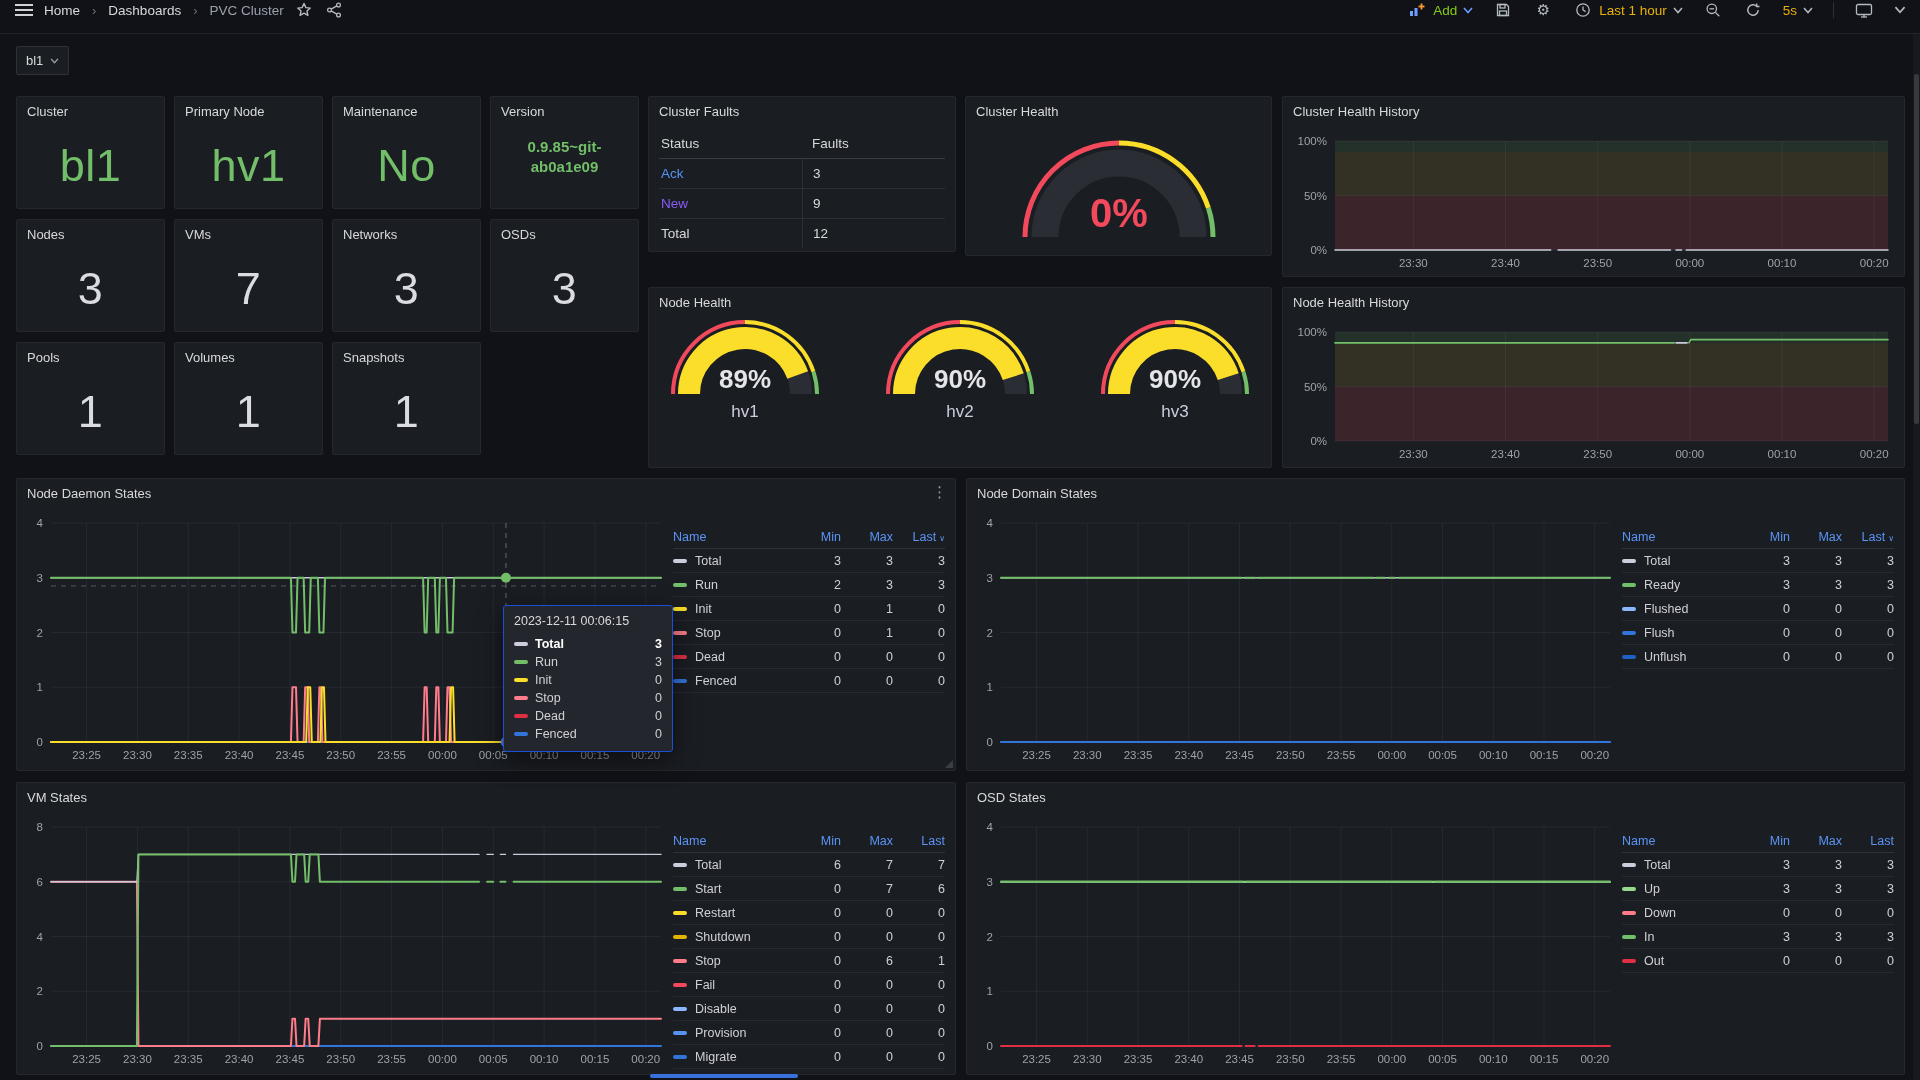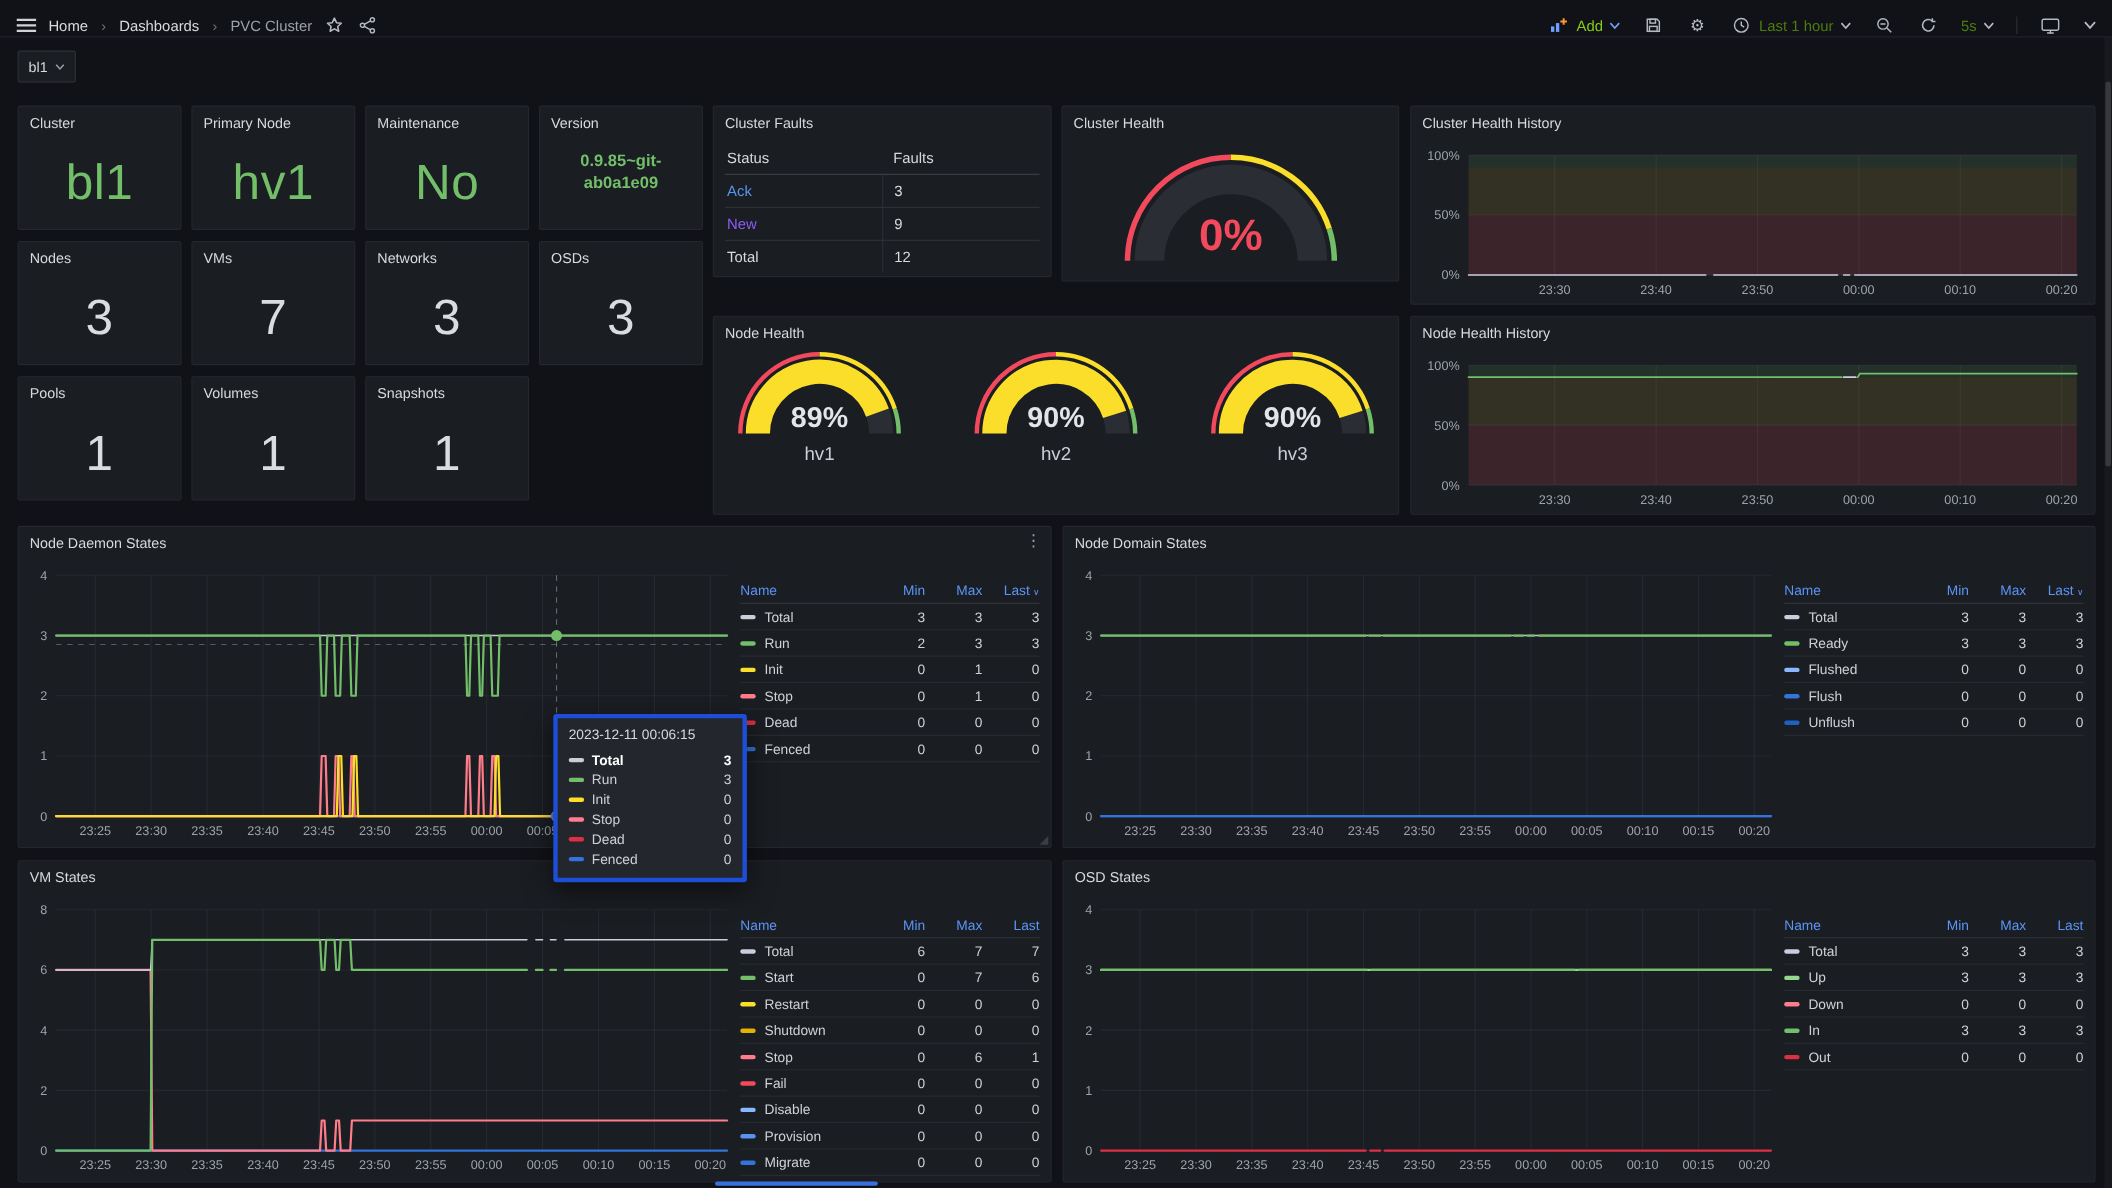--- a/index.html
+++ b/index.html
@@ -1,29 +1,29 @@
 <!DOCTYPE html>
 <html><head>
 <meta charset="utf-8">
 <style>
   html,body{margin:0;padding:0;background:#111217;width:1920px;height:1080px;overflow:hidden;
     font-family:"Liberation Sans",sans-serif;color:#d8d9da;-webkit-font-smoothing:antialiased;}
   svg text{font-family:"Liberation Sans",sans-serif;}
   
   .topbar{position:absolute;left:0;top:0;width:1920px;height:34px;background:#111217;
-    border-bottom:1px solid rgba(204,204,220,0.09);display:flex;align-items:flex-end;padding:0 14px;box-sizing:border-box;}
+    border-bottom:1px solid rgba(204,204,220,0.09);display:flex;align-items:flex-start;padding:0 14px;box-sizing:border-box;}
   .tb-left{display:flex;align-items:center;gap:10px;}
   .tb-right{margin-left:auto;display:flex;align-items:center;gap:20px;}
   .crumb{font-size:13.5px;color:#d8d9da;cursor:pointer;}
   .crumb.current{color:#9aa0ac;}
   .crumb-sep{color:#6e7278;font-size:13px;padding:0 2px;}
   .tb-ico{display:flex;align-items:center;justify-content:center;width:20px;height:20px;color:#aab0b9;}
   .tb-group{display:flex;align-items:center;gap:6px;}
   .add-label{color:#84cc16;font-size:13.5px;}
-  .tb-text{color:#4d7c0f;font-size:13.5px;}
+  .tb-text{color:#eab308;font-size:13.5px;}
   .tb-divider{width:1px;height:16px;background:#2c2f36;}
   
   .panel{position:absolute;background:#1a1d22;border:1px solid #25272e;border-radius:2px;box-sizing:border-box;}
   .ptitle{padding:6px 10px 0 10px;font-size:13px;font-weight:500;color:#d8d9da;height:22px;line-height:18px;
     white-space:nowrap;overflow:hidden;}
   .kebab{position:absolute;right:8px;top:5px;color:#9aa0a8;font-size:15px;line-height:15px;cursor:pointer;}
   .rsz{position:absolute;right:2px;bottom:2px;width:0;height:0;border-left:8px solid transparent;border-bottom:8px solid #3b3e45;}
   
   .sv{position:absolute;left:0;right:0;top:34px;bottom:8px;display:flex;align-items:center;justify-content:center;
     font-size:45px;font-weight:500;color:#dbdce1;letter-spacing:0.5px;}
@@ -52,22 +52,22 @@
   .legend{position:absolute;right:10px;top:46px;width:272px;font-size:12.5px;}
   .lrow{display:flex;align-items:center;height:23px;border-bottom:1px solid rgba(204,204,220,0.08);}
   .lhead{color:#5b94f5;font-weight:500;border-bottom:1px solid rgba(204,204,220,0.12);}
   .lname{flex:1;display:flex;align-items:center;gap:8px;color:#d0d1d6;cursor:pointer;}
   .lhead .lname{color:#5b94f5;}
   .lnum{width:52px;text-align:right;color:#d0d1d6;}
   .lhead .lnum{color:#5b94f5;}
   .swatch{display:inline-block;width:14px;height:4px;border-radius:2px;flex:0 0 14px;}
   .sort-caret{font-size:8px;margin-left:3px;color:#5b94f5;}
   
-  .gtooltip{position:absolute;width:148px;background:#24262d;border:4px solid #1d4ed8;border-radius:3px;
-    padding:8px 10px;box-shadow:0 8px 24px rgba(0,0,0,0.55);z-index:6;font-size:12.5px;margin-top:44px;}
+  .gtooltip{position:absolute;width:148px;background:#24262d;border:1px solid #1d4ed8;border-radius:3px;
+    padding:8px 10px;box-shadow:0 8px 24px rgba(0,0,0,0.55);z-index:6;font-size:12.5px;}
   .tt-title{color:#d8d9da;margin-bottom:7px;white-space:nowrap;}
   .tt-row{display:flex;align-items:center;height:18px;gap:7px;}
   .tt-name{flex:1;color:#d0d1d6;}
   .tt-val{color:#d0d1d6;}
   .tt-bold .tt-name,.tt-bold .tt-val{color:#fff;font-weight:700;}
   
   .vtrack{position:absolute;right:0;top:34px;bottom:0;width:7px;background:rgba(255,255,255,0.03);}
   .vthumb{position:absolute;right:1px;top:40px;height:350px;width:5px;background:rgba(255,255,255,0.14);border-radius:3px;}
   .hbar{position:absolute;left:650px;top:1074px;width:148px;height:4px;background:#3871dc;border-radius:2px;}
 </style>

